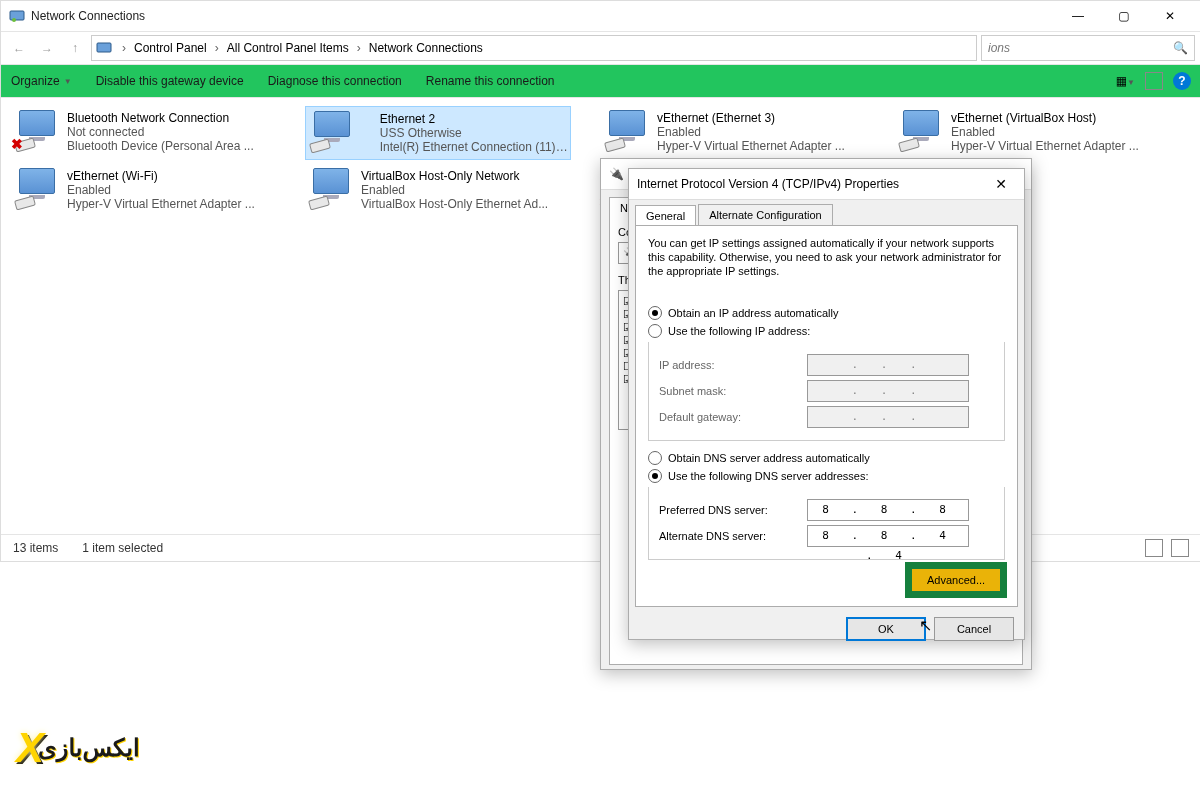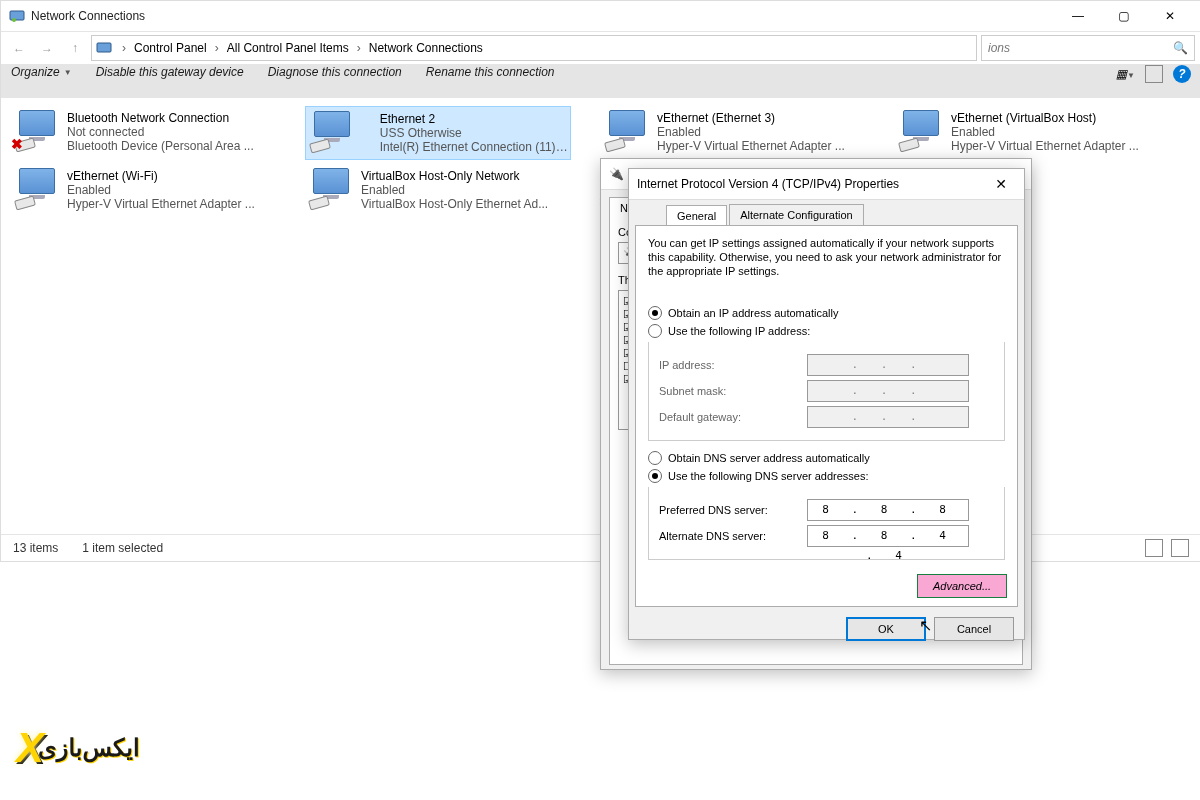--- a/index.html
+++ b/index.html
@@ -10,21 +10,21 @@
   .title-icon{width:16px;height:16px;margin-right:6px;display:inline-flex;align-items:center;justify-content:center;}
   .title-text{flex:1;color:#222;}
   .win-btns{display:flex;}
   .win-btn{width:46px;height:30px;display:flex;align-items:center;justify-content:center;color:#000;font-family:Arial;}
   .addrbar{height:32px;display:flex;align-items:center;padding:0 6px;border-bottom:1px solid #e5e5e5;gap:4px;}
   .nav-arrow{width:24px;height:24px;display:flex;align-items:center;justify-content:center;color:#999;border-radius:2px;}
   .breadcrumb{flex:1;height:24px;border:1px solid #ccc;background:#fff;display:flex;align-items:center;padding:0 4px;gap:2px;}
   .crumb{padding:2px 4px;color:#000;}
   .crumb-sep{color:#666;padding:0 2px;}
   .search-box{width:200px;height:24px;border:1px solid #ccc;display:flex;align-items:center;padding:0 6px;color:#777;}
-  .cmdbar{height:32px;display:flex;align-items:flex-start;padding:0 10px;gap:24px;border-bottom:1px solid #e5e5e5;background:#e5e5e5;font-style:italic;}
+  .cmdbar{height:32px;display:flex;align-items:center;padding:0 10px;gap:24px;border-bottom:1px solid #e5e5e5;background:#22c55e;}
   .cmdbar .spacer{flex:1;}
   .cmd-item{color:#1a1a1a;display:flex;align-items:center;gap:4px;}
   .dd-caret{font-size:8px;color:#555;}
   .content{position:relative;height:454px;padding:8px 10px;display:flex;flex-wrap:wrap;align-content:flex-start;gap:4px 30px;}
   .adapter{width:260px;height:48px;display:flex;padding:2px;gap:6px;}
   .adapter.selected{background:#cde8ff;border:1px solid #99d1ff;gap:24px;}
   .adapter .icon{width:48px;height:42px;position:relative;}
   .adapter .txt{display:flex;flex-direction:column;justify-content:center;line-height:14px;overflow:hidden;}
   .adapter .name{font-weight:400;color:#000;white-space:nowrap;overflow:hidden;text-overflow:ellipsis;}
   .adapter .status{color:#555;white-space:nowrap;overflow:hidden;text-overflow:ellipsis;}
@@ -38,37 +38,37 @@
   .statusbar{position:absolute;bottom:0;left:0;right:0;height:26px;border-top:1px solid #e5e5e5;display:flex;align-items:center;padding:0 12px;gap:24px;color:#333;}
   .view-icons{margin-left:auto;display:flex;gap:8px;}
   .small-icon{width:16px;height:16px;border:1px solid #888;display:inline-block;}
   
   #props-window{left:600px;top:158px;width:430px;height:510px;background:#f0f0f0;}
   
   #ipv4-window{left:628px;top:168px;width:395px;height:470px;background:#f0f0f0;}
   .dlg-title{height:30px;display:flex;align-items:center;padding:0 8px;background:#fff;border-bottom:1px solid #ddd;}
   .dlg-title .t{flex:1;font-size:12px;}
   .dlg-close{width:30px;height:24px;display:flex;align-items:center;justify-content:center;font-size:14px;}
-  .tabs{display:flex;padding:4px 6px 0;background:#f0f0f0;margin-left:31px;}
+  .tabs{display:flex;padding:4px 6px 0;background:#f0f0f0;}
   .tab{padding:4px 10px;border:1px solid #acacac;border-bottom:none;background:#f0f0f0;margin-right:2px;font-size:11px;}
   .tab.active{background:#fff;position:relative;top:1px;}
   .tab-body{margin:0 6px 6px;border:1px solid #acacac;background:#fff;padding:10px 12px;height:360px;position:relative;font-size:11px;}
   .desc{line-height:14px;margin-bottom:28px;}
   .radio-row{display:flex;align-items:center;gap:6px;margin:4px 0;}
   .radio{width:12px;height:12px;border:1px solid #666;border-radius:50%;display:inline-flex;align-items:center;justify-content:center;}
   .radio.checked:after{content:"";width:6px;height:6px;background:#000;border-radius:50%;}
   .group{border:1px solid #ccc;padding:8px 10px;margin:2px 0 10px;position:relative;border-top:none;}
   .field-row{display:flex;align-items:center;margin:4px 0;gap:8px;}
   .field-row label{width:140px;color:#666;}
   .field-row.enabled label{color:#000;}
   .ip-input{width:160px;height:20px;border:1px solid #999;background:#fff;text-align:center;letter-spacing:8px;font-family:monospace;font-size:11px;line-height:20px;}
   .ip-input.disabled{background:#f0f0f0;color:#888;}
   .chk-row{display:flex;align-items:center;gap:6px;margin-top:8px;}
   .chk{width:12px;height:12px;border:1px solid #666;background:#fff;}
-  .adv-btn{position:absolute;right:10px;bottom:8px;height:22px;width:88px;border:1px solid #15803d;background:#f9a8d4;font-size:11px;display:flex;align-items:center;justify-content:center;font-style:italic;}
+  .adv-btn{position:absolute;right:10px;bottom:8px;height:22px;width:88px;border:7px solid #15803d;background:#eab308;font-size:11px;display:flex;align-items:center;justify-content:center;}
   .dlg-buttons{display:flex;justify-content:flex-end;gap:8px;padding:4px 10px 8px;}
   .btn{height:22px;width:78px;border:1px solid #999;background:#e6e6e6;font-size:11px;display:flex;align-items:center;justify-content:center;}
   .btn.default{border:1px solid #0078d7;box-shadow:0 0 0 1px #0078d7 inset;}
   .cursor{position:absolute;left:919px;top:616px;font-size:16px;pointer-events:none;}
   .logo{position:absolute;left:16px;top:720px;width:120px;height:56px;display:flex;align-items:center;}
   .logo-x{font-size:42px;font-weight:900;color:#ffd400;text-shadow:0 0 6px #fff2a0,2px 2px 0 #000;font-style:italic;}
   .logo-txt{font-size:24px;font-weight:900;color:#1a1a1a;text-shadow:1px 1px 0 #ffd400;margin-left:-6px;}
   .toolbar-right{display:flex;gap:10px;align-items:center;}
   .help-q{width:18px;height:18px;border-radius:50%;background:#0078d7;color:#fff;display:flex;align-items:center;justify-content:center;font-weight:bold;font-size:12px;}
 </style>

